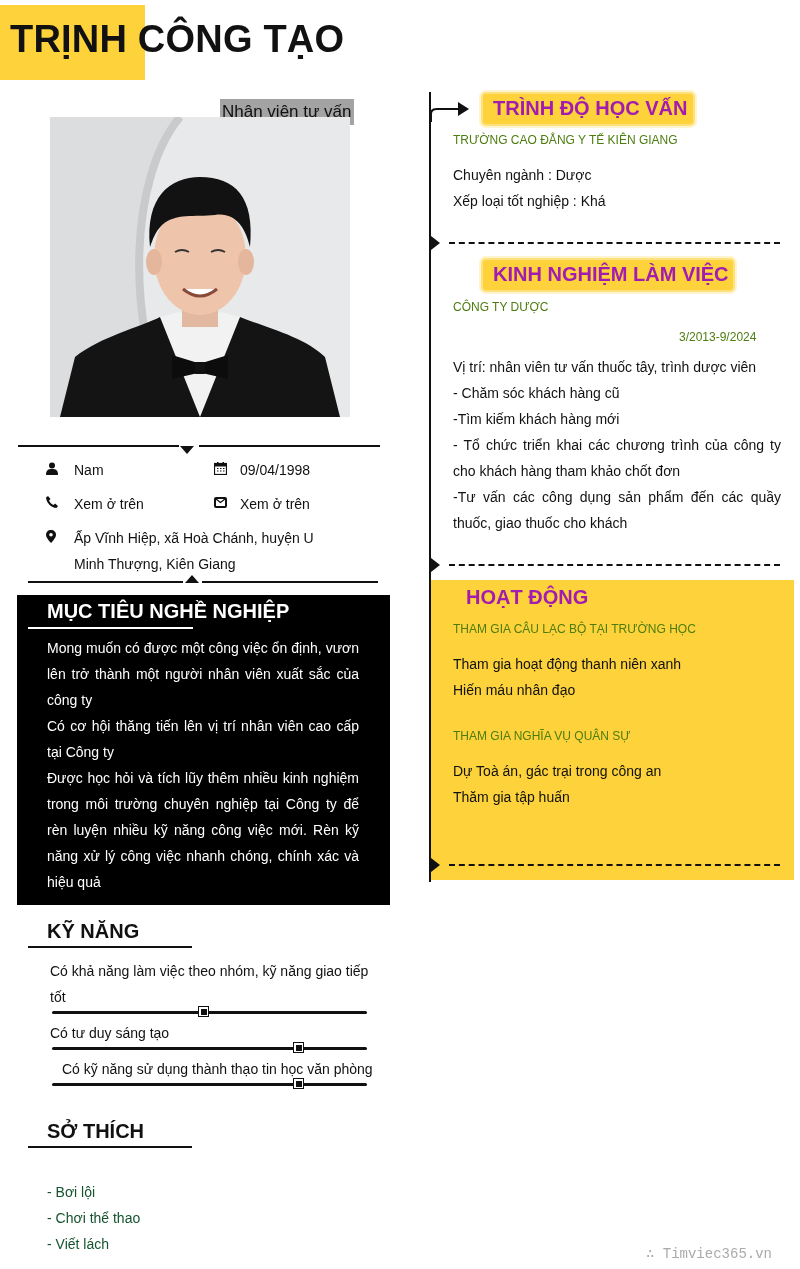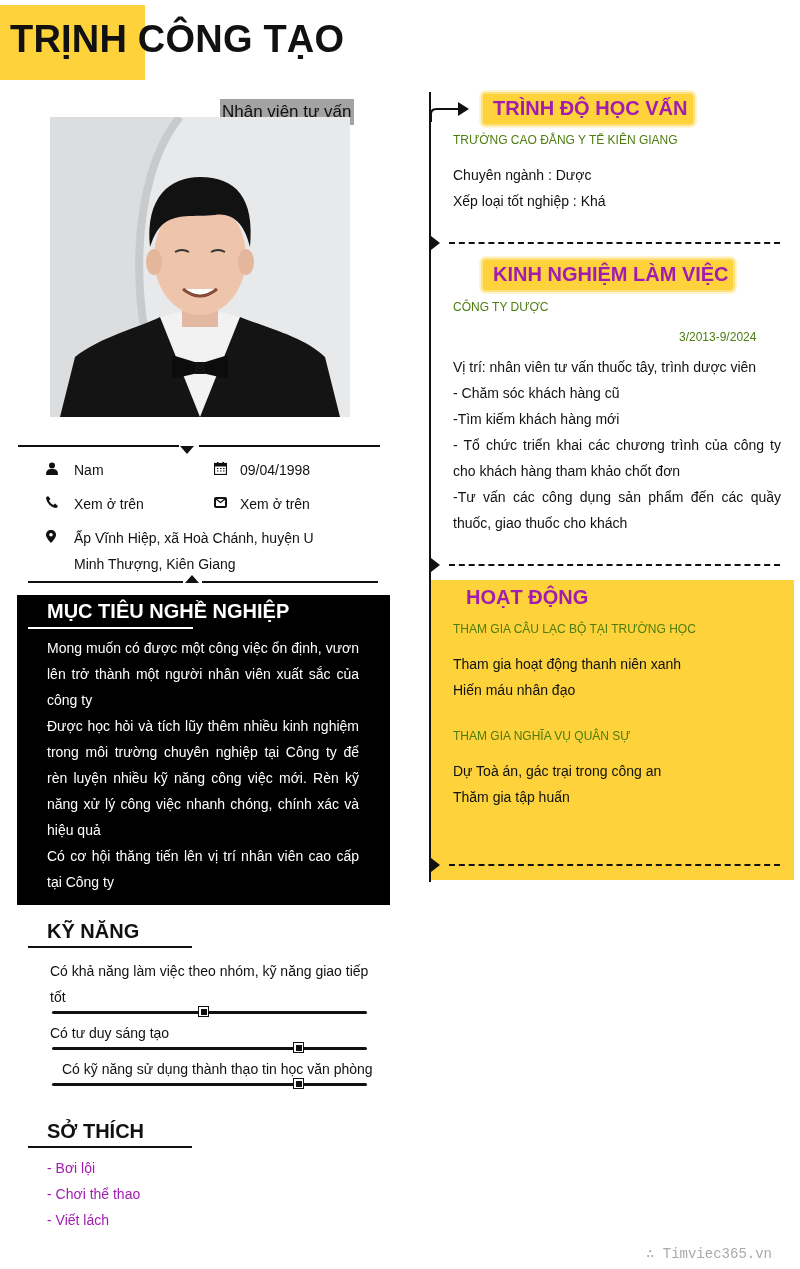--- a/index.html
+++ b/index.html
@@ -31,21 +31,21 @@
   .obj-text { left: 47px; top: 635px; width: 312px; font-size: 14px; line-height: 26px; color: #fff; text-align: justify; }
 
   
   .sec-title { font-size: 20px; font-weight: 700; color: #111; white-space: nowrap; }
   .sec-line { width: 164px; height: 2px; background: #111; }
   .skill-label { font-size: 14px; line-height: 26px; color: #111; }
   .skill-bar { height: 3px; background: #111; border-radius: 2px; }
   .skill-knob { width: 11px; height: 11px; background: #fff; border: 1.5px solid #111; display: flex; align-items: center; justify-content: center; }
   .skill-knob::after { content: ""; width: 6px; height: 6px; background: #111; display: block; }
 
-  .hobby { font-size: 14px; line-height: 26px; color: #a21caf; white-space: nowrap; }
+  .hobby { font-size: 14px; line-height: 26px; color: #14532d; white-space: nowrap; margin-top: 24px; }
 
   
   .timeline { left: 429px; top: 92px; width: 2px; height: 790px; background: #111; }
   .act-bg { left: 431px; top: 580px; width: 363px; height: 300px; background: #fdd23a; }
   .brush { background: #fdd23a; border-radius: 3px; box-shadow: 0 0 0 2px rgba(253,210,58,0.55), 0 0 0 4px rgba(253,210,58,0.25); }
   .r-title { font-size: 20px; font-weight: 700; color: #a21caf; white-space: nowrap; }
   .r-sub { font-size: 12px; font-weight: 400; color: #4d7c0f; white-space: nowrap; }
   .r-text { font-size: 14px; line-height: 26px; color: #111; }
   .dash { height: 0; border-top: 2px dashed #111; }
   .arrow-right { width: 0; height: 0; border-top: 7px solid transparent; border-bottom: 7px solid transparent; border-left: 9px solid #111; }
@@ -137,22 +137,22 @@
 
 <div class="abs hr" style="left:28px; top:581px; width:155px;"></div>
 <div class="abs tri-up" style="left:185px; top:575px;"></div>
 <div class="abs hr" style="left:202px; top:581px; width:176px;"></div>
 
 <div class="abs obj-box"></div>
 <div class="abs obj-title">MỤC TIÊU NGHỀ NGHIỆP</div>
 <div class="abs obj-line"></div>
 <div class="abs obj-text">
   <div>Mong muốn có được một công việc ổn định, vươn lên trở thành một người nhân viên xuất sắc của công ty</div>
+  <div>Có cơ hội thăng tiến lên vị trí nhân viên cao cấp tại Công ty</div>
   <div>Được học hỏi và tích lũy thêm nhiều kinh nghiệm trong môi trường chuyên nghiệp tại Công ty để rèn luyện nhiều kỹ năng công việc mới. Rèn kỹ năng xử lý công việc nhanh chóng, chính xác và hiệu quả</div>
-  <div>Có cơ hội thăng tiến lên vị trí nhân viên cao cấp tại Công ty</div>
 </div>
 
 <div class="abs sec-title" style="left:47px; top:920px;">KỸ NĂNG</div>
 <div class="abs sec-line" style="left:28px; top:946px;"></div>
 
 <div class="abs skill-label" style="left:50px; top:958px; width:320px;">Có khả năng làm việc theo nhóm, kỹ năng giao tiếp tốt</div>
 <div class="abs skill-bar" style="left:52px; top:1011px; width:315px;"></div>
 <div class="abs skill-knob" style="left:198px; top:1006px;"></div>
 
 <div class="abs skill-label" style="left:50px; top:1020px; width:320px;">Có tư duy sáng tạo</div>

